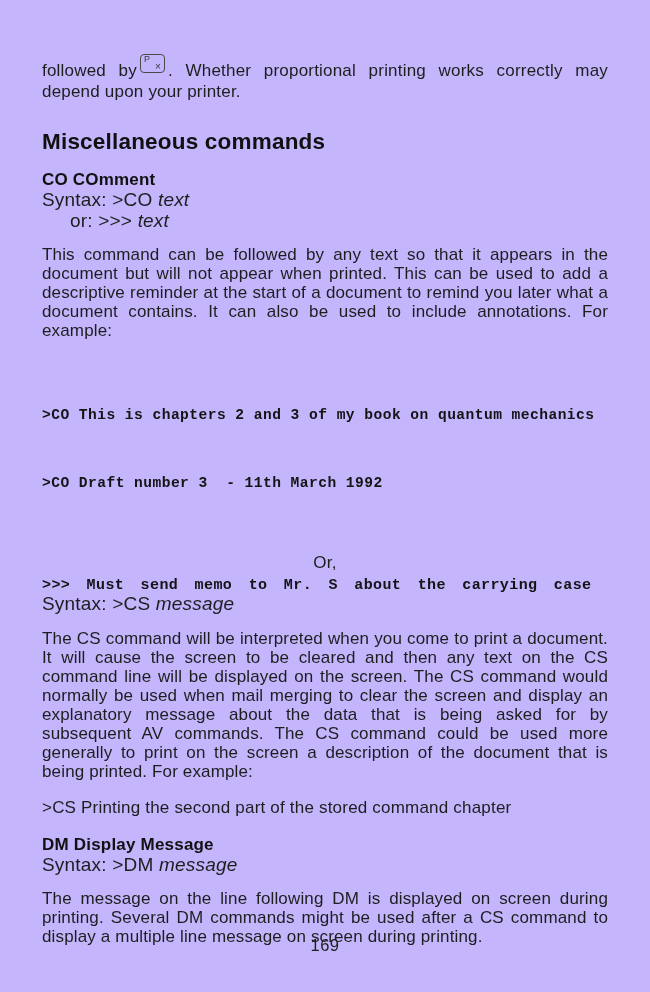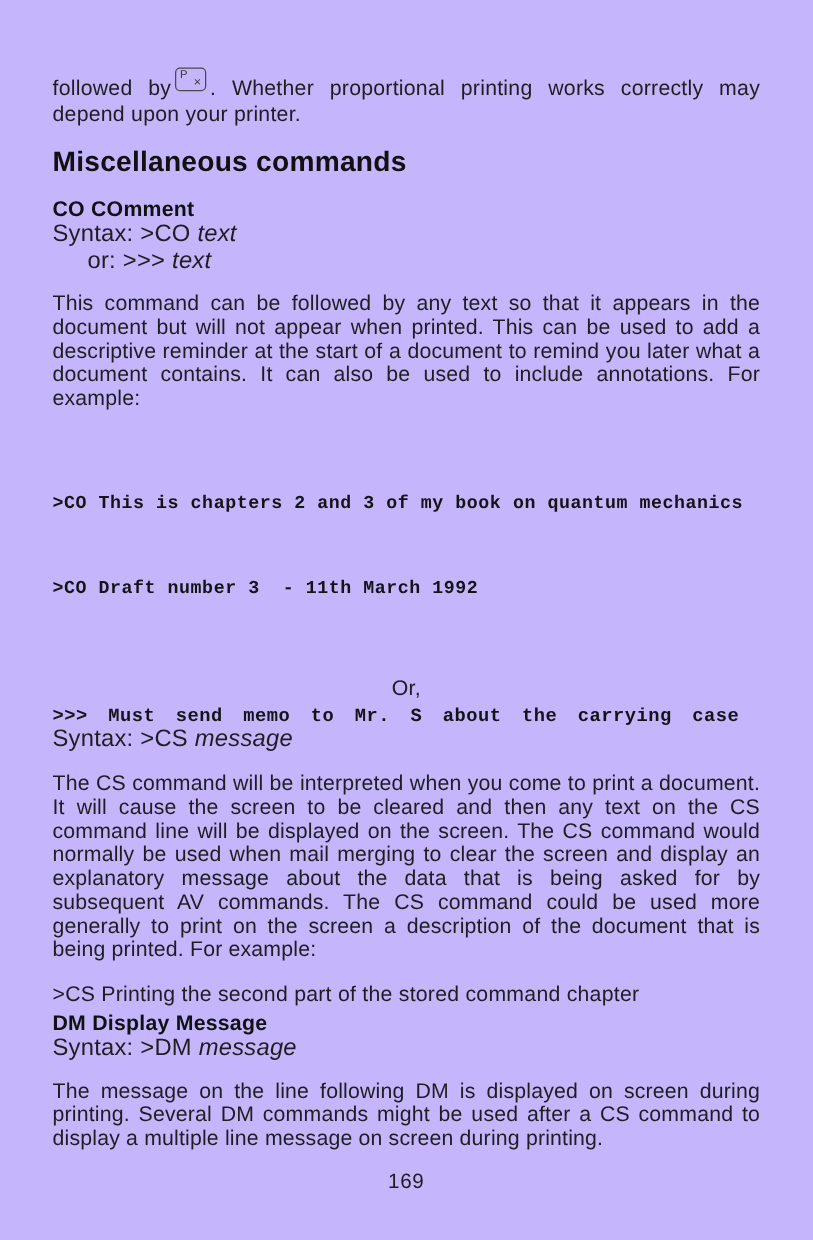--- a/index.html
+++ b/index.html
@@ -41,32 +41,32 @@
   }
   .keycap .kb {
     position: absolute; bottom: 0px; right: 3px;
     font-size: 10px; line-height: 10px; color: #3a3a3a;
   }
   
   h1.main-heading {
     font-size: 22.5px;
     font-weight: 700;
     letter-spacing: 0.2px;
-    margin-top: 15px;
+    margin-top: 27px;
     color: #111;
   }
   h2.cmd-heading {
     font-size: 17px;
     font-weight: 700;
     letter-spacing: 0.2px;
     color: #111;
   }
   .mt-co   { margin-top: 15px; }
   .mt-cs   { margin-top: 15px; }
-  .mt-dm   { margin-top: 3px; }
+  .mt-dm   { margin-top: 17px; }
   
   .syntax-line {
     font-size: 19px;
     line-height: 20.5px;
     letter-spacing: 0.2px;
   }
   .syntax-line.or-line { padding-left: 28px; }
   .arg { font-style: italic; }
   
   .para {

